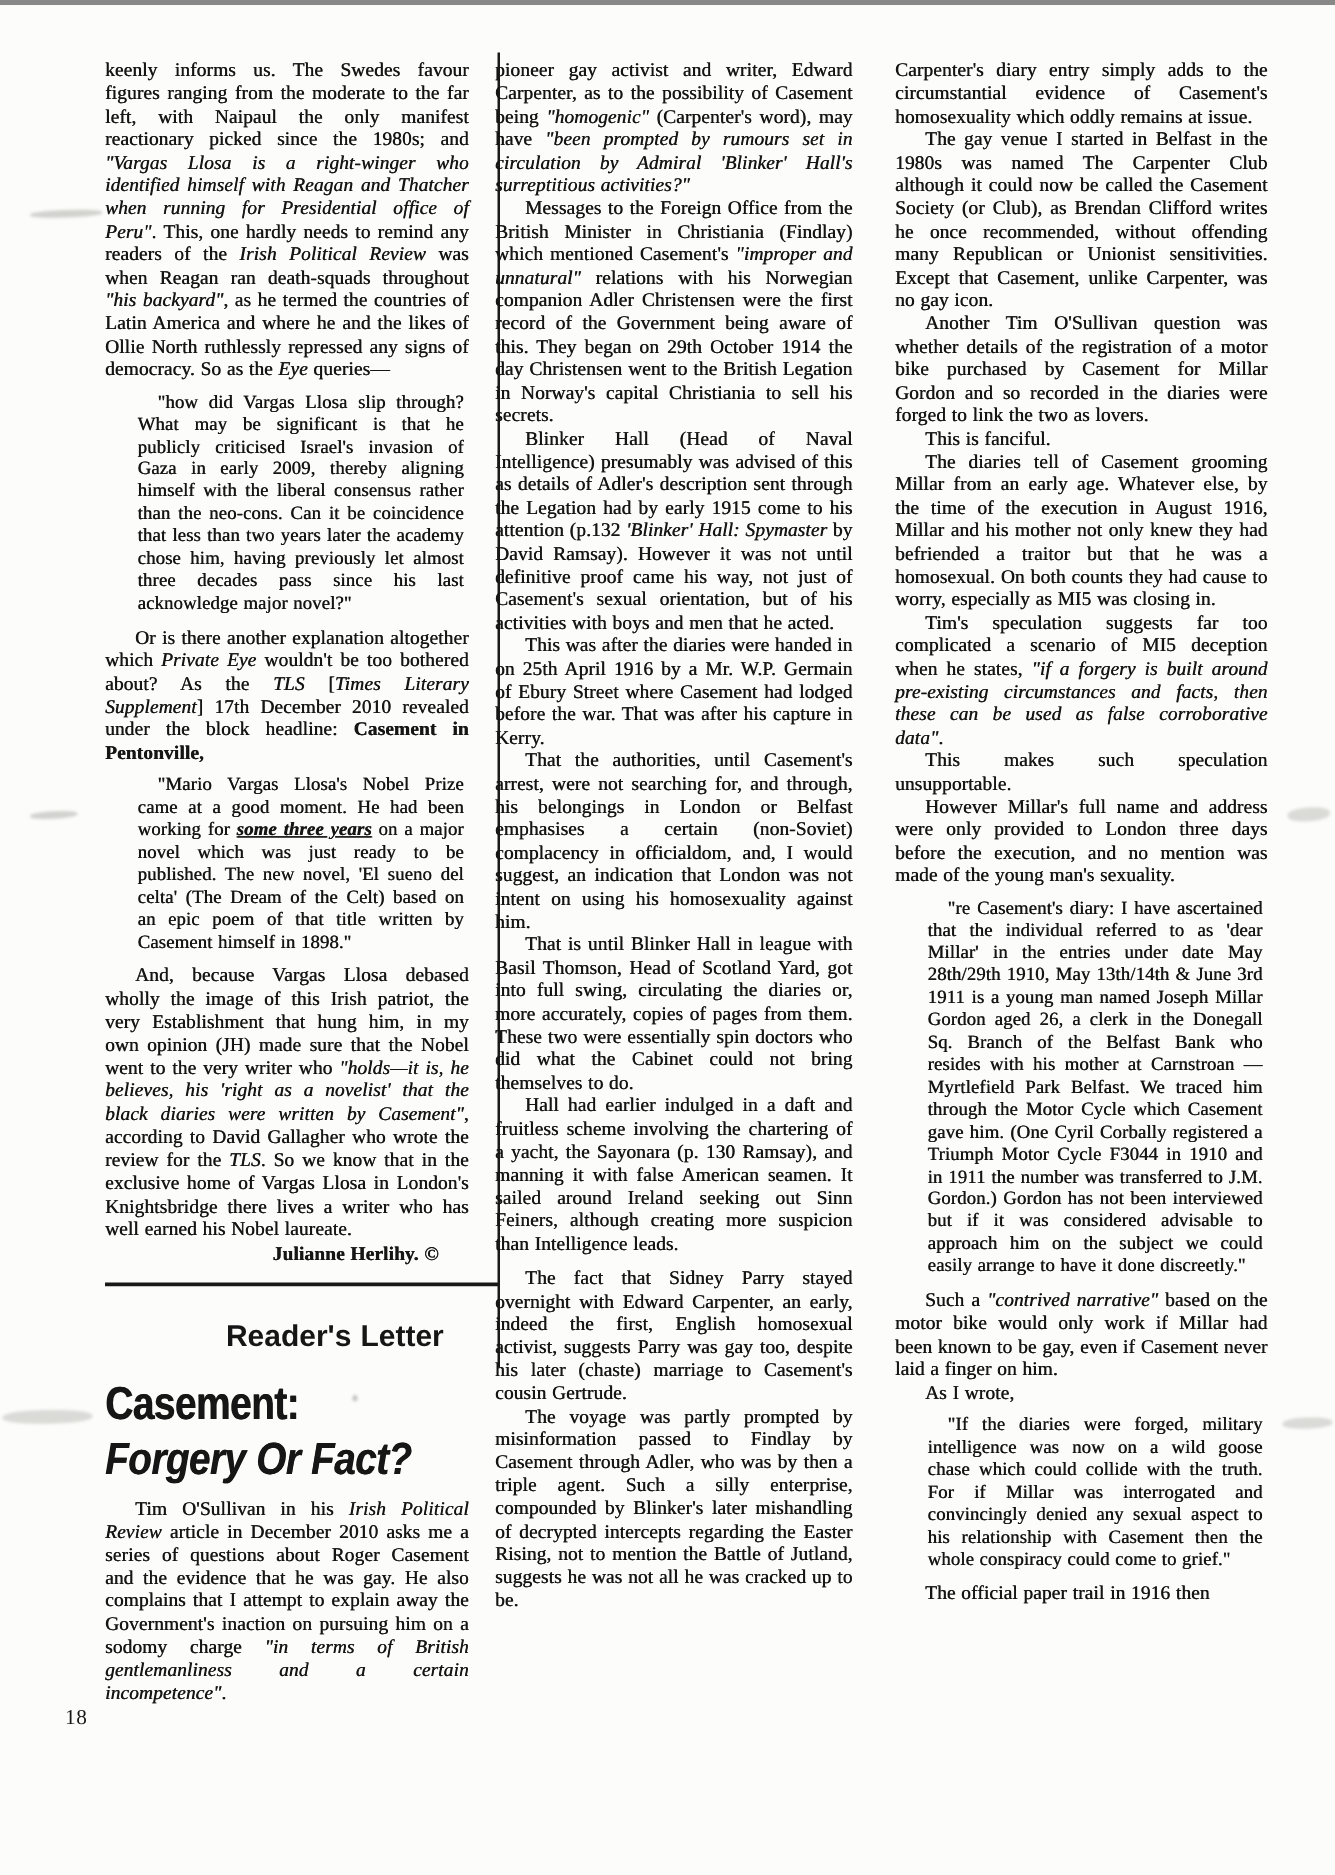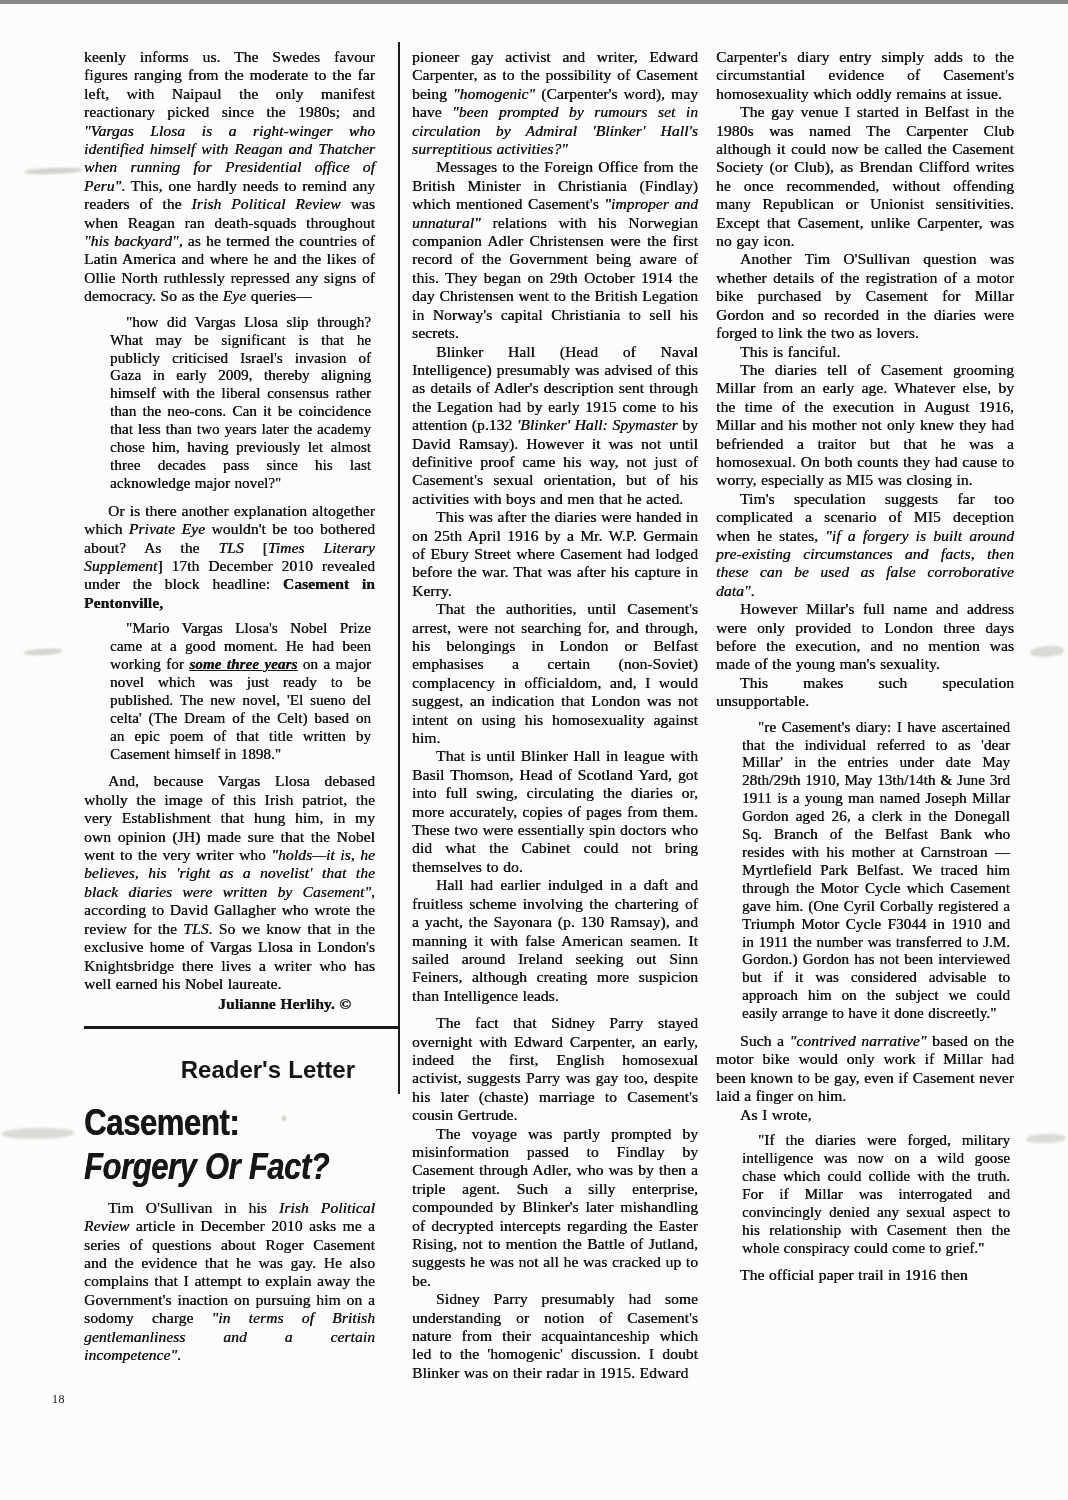--- a/index.html
+++ b/index.html
@@ -16,21 +16,21 @@
     position:absolute;top:44px;
     font-size:15.5px;
     line-height:18.4px;
     text-align:justify;
     letter-spacing:0.1px;
     word-spacing:0.5px;
     text-shadow:0.35px 0 0 currentColor;
     hyphens:auto;
   }
   .pcol-1{left:84px;width:291px;}
-  .pcol-2{left:412px;width:286px;}
+  .pcol-2{left:396px;width:286px;}
   .pcol-3{left:716px;width:298px;}
   .blk{margin:0;}
   .blk.indent{text-indent:24px;}
   .blk.gap{margin-top:9px;}
   .quote{
     margin:8px 4px 8px 26px;
     font-size:15px;
     line-height:17.9px;
     text-indent:16px;
   }
@@ -86,22 +86,22 @@
     text-shadow:0.4px 0 0 currentColor;
   }
   .vrule{
     position:absolute;
     left:398px;top:38px;
     width:2px;height:1052px;
     background:#1a1a1a;
   }
   .pagenum{
     position:absolute;
-    left:52px;top:1388px;
-    font-size:12px;
+    left:52px;top:1360px;
+    font-size:17px;
     letter-spacing:0.5px;
   }
   .smudge{
     position:absolute;
     background:#8d8d89;
     opacity:0.38;
     filter:blur(1.1px);
     border-radius:45%;
   }
   .s1{left:24px;top:164px;width:58px;height:6px;transform:rotate(-2deg);}
@@ -132,31 +132,30 @@
   <div class="pcol pcol-2">
       <p class="blk para"><span class="run">pioneer gay activist and writer, Edward Carpenter, as to the possibility of Casement being </span><span class="run it">"homogenic"</span><span class="run"> (Carpenter's word), may have </span><span class="run it">"been prompted by rumours set in circulation by Admiral 'Blinker' Hall's surreptitious activities?"</span></p>
       <p class="blk para indent"><span class="run">Messages to the Foreign Office from the British Minister in Christiania (Findlay) which mentioned Casement's </span><span class="run it">"improper and unnatural"</span><span class="run"> relations with his Norwegian companion Adler Christensen were the first record of the Government being aware of this. They began on 29th October 1914 the day Christensen went to the British Legation in Norway's capital Christiania to sell his secrets.</span></p>
       <p class="blk para indent"><span class="run">Blinker Hall (Head of Naval Intelligence) presumably was advised of this as details of Adler's description sent through the Legation had by early 1915 come to his attention (p.132 </span><span class="run it">'Blinker' Hall: Spymaster</span><span class="run"> by David Ramsay). However it was not until definitive proof came his way, not just of Casement's sexual orientation, but of his activities with boys and men that he acted.</span></p>
       <p class="blk para indent"><span class="run">This was after the diaries were handed in on 25th April 1916 by a Mr. W.P. Germain of Ebury Street where Casement had lodged before the war. That was after his capture in Kerry.</span></p>
       <p class="blk para indent"><span class="run">That the authorities, until Casement's arrest, were not searching for, and through, his belongings in London or Belfast emphasises a certain (non-Soviet) complacency in officialdom, and, I would suggest, an indication that London was not intent on using his homosexuality against him.</span></p>
       <p class="blk para indent"><span class="run">That is until Blinker Hall in league with Basil Thomson, Head of Scotland Yard, got into full swing, circulating the diaries or, more accurately, copies of pages from them. These two were essentially spin doctors who did what the Cabinet could not bring themselves to do.</span></p>
       <p class="blk para indent"><span class="run">Hall had earlier indulged in a daft and fruitless scheme involving the chartering of a yacht, the Sayonara (p. 130 Ramsay), and manning it with false American seamen. It sailed around Ireland seeking out Sinn Feiners, although creating more suspicion than Intelligence leads.</span></p>
       <p class="blk para indent gap"><span class="run">The fact that Sidney Parry stayed overnight with Edward Carpenter, an early, indeed the first, English homosexual activist, suggests Parry was gay too, despite his later (chaste) marriage to Casement's cousin Gertrude.</span></p>
       <p class="blk para indent"><span class="run">The voyage was partly prompted by misinformation passed to Findlay by Casement through Adler, who was by then a triple agent. Such a silly enterprise, compounded by Blinker's later mishandling of decrypted intercepts regarding the Easter Rising, not to mention the Battle of Jutland, suggests he was not all he was cracked up to be.</span></p>
-      <p class="blk para indent"><span class="run">Sidney Parry presumably had some understanding or notion of Casement's nature from their acquaintanceship which led to the 'homogenic' discussion. I doubt Blinker was on their radar in 1915. Edward</span></p>
     </div>
   <div class="pcol pcol-3">
       <p class="blk para"><span class="run">Carpenter's diary entry simply adds to the circumstantial evidence of Casement's homosexuality which oddly remains at issue.</span></p>
       <p class="blk para indent"><span class="run">The gay venue I started in Belfast in the 1980s was named The Carpenter Club although it could now be called the Casement Society (or Club), as Brendan Clifford writes he once recommended, without offending many Republican or Unionist sensitivities. Except that Casement, unlike Carpenter, was no gay icon.</span></p>
       <p class="blk para indent"><span class="run">Another Tim O'Sullivan question was whether details of the registration of a motor bike purchased by Casement for Millar Gordon and so recorded in the diaries were forged to link the two as lovers.</span></p>
       <p class="blk para indent"><span class="run">This is fanciful.</span></p>
       <p class="blk para indent"><span class="run">The diaries tell of Casement grooming Millar from an early age. Whatever else, by the time of the execution in August 1916, Millar and his mother not only knew they had befriended a traitor but that he was a homosexual. On both counts they had cause to worry, especially as MI5 was closing in.</span></p>
       <p class="blk para indent"><span class="run">Tim's speculation suggests far too complicated a scenario of MI5 deception when he states, </span><span class="run it">"if a forgery is built around pre-existing circumstances and facts, then these can be used as false corroborative data"</span><span class="run">.</span></p>
+      <p class="blk para indent"><span class="run">This makes such speculation unsupportable.</span></p>
       <p class="blk para indent"><span class="run">However Millar's full name and address were only provided to London three days before the execution, and no mention was made of the young man's sexuality.</span></p>
-      <p class="blk para indent"><span class="run">This makes such speculation unsupportable.</span></p>
       <div class="blk quote"><span class="run">"re Casement's diary: I have ascertained that the individual referred to as 'dear Millar' in the entries under date May 28th/29th 1910, May 13th/14th &amp; June 3rd 1911 is a young man named Joseph Millar Gordon aged 26, a clerk in the Donegall Sq. Branch of the Belfast Bank who resides with his mother at Carnstroan —Myrtlefield Park Belfast. We traced him through the Motor Cycle which Casement gave him. (One Cyril Corbally registered a Triumph Motor Cycle F3044 in 1910 and in 1911 the number was transferred to J.M. Gordon.) Gordon has not been interviewed but if it was considered advisable to approach him on the subject we could easily arrange to have it done discreetly."</span></div>
       <p class="blk para indent gap"><span class="run">Such a </span><span class="run it">"contrived narrative"</span><span class="run"> based on the motor bike would only work if Millar had been known to be gay, even if Casement never laid a finger on him.</span></p>
       <p class="blk para indent"><span class="run">As I wrote,</span></p>
       <div class="blk quote"><span class="run">"If the diaries were forged, military intelligence was now on a wild goose chase which could collide with the truth. For if Millar was interrogated and convincingly denied any sexual aspect to his relationship with Casement then the whole conspiracy could come to grief."</span></div>
       <p class="blk para indent gap"><span class="run">The official paper trail in 1916 then</span></p>
     </div>
   <div class="pagenum">18</div>
   <div class="smudge s1"></div>
   <div class="smudge s2"></div>
   <div class="smudge s3"></div>

